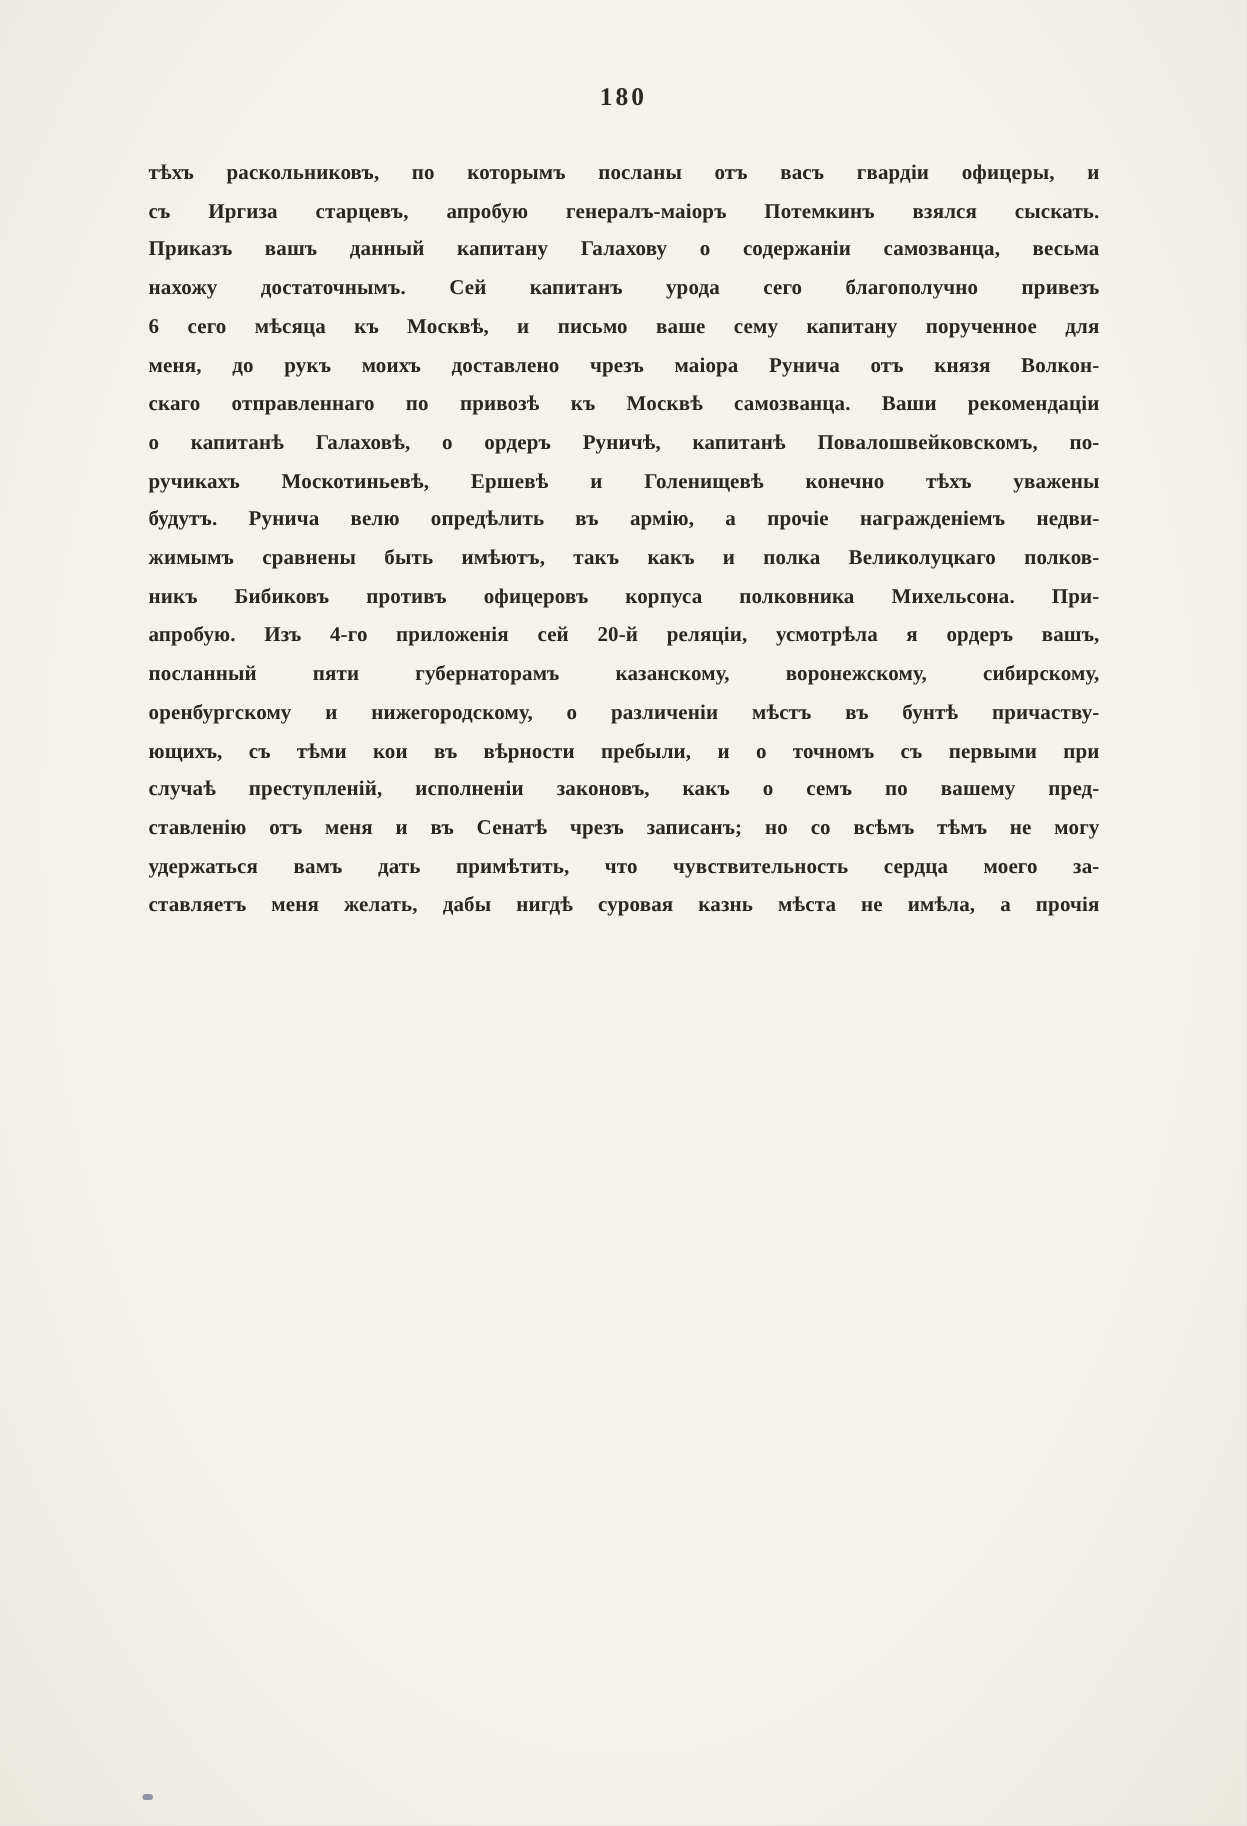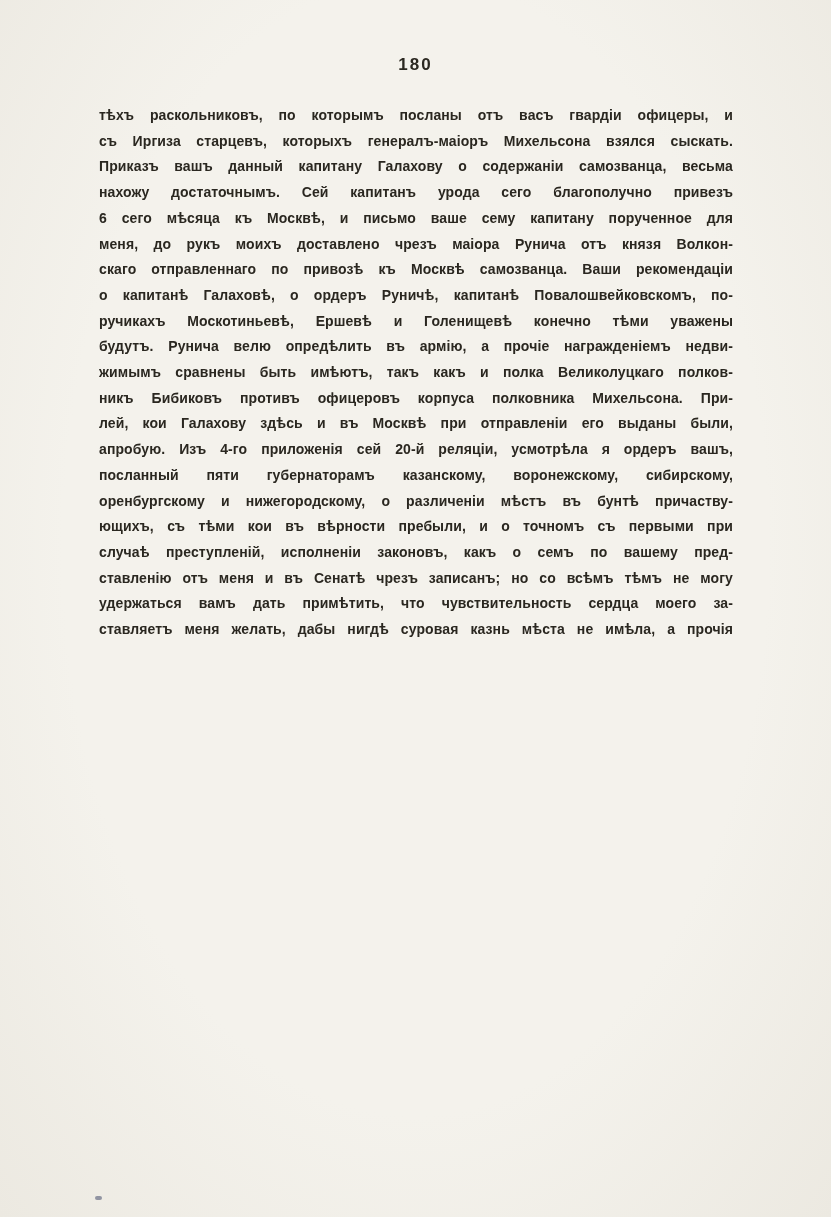--- a/index.html
+++ b/index.html
@@ -8,21 +8,21 @@
     background: #d8d5cf;
   }
   .page {
     position: relative;
     width: 831px;
     height: 1217px;
     margin: 0 auto;
     background: #f2efe9;
     background-image: radial-gradient(ellipse at 50% 45%, #f4f2ec 60%, #ece9e1 100%);
     overflow: hidden;
-    font-family: Liberation Sans, sans-serif;
+    font-family: Liberation Serif, serif;
     color: #29261f;
   }
   .page-number {
     position: absolute;
     top: 55px;
     left: 0;
     width: 100%;
     text-align: center;
     font-size: 17px;
     font-weight: bold;
@@ -58,32 +58,31 @@
   }
 </style>
 </head>
 <body>
 
 <div class="page">
   <div class="page-number">180</div>
 
   <div class="text-block">
       <div class="text-line">тѣхъ раскольниковъ, по которымъ посланы отъ васъ гвардіи офицеры, и</div>
-      <div class="text-line">съ Иргиза старцевъ, которыхъ генералъ-маіоръ Михельсона взялся сыскать.</div>
+      <div class="text-line">съ Иргиза старцевъ, апробую генералъ-маіоръ Потемкинъ взялся сыскать.</div>
       <div class="text-line">Приказъ вашъ данный капитану Галахову о содержаніи самозванца, весьма</div>
       <div class="text-line">нахожу достаточнымъ. Сей капитанъ урода сего благополучно привезъ</div>
       <div class="text-line">6 сего мѣсяца къ Москвѣ, и письмо ваше сему капитану порученное для</div>
       <div class="text-line">меня, до рукъ моихъ доставлено чрезъ маіора Рунича отъ князя Волкон-</div>
       <div class="text-line">скаго отправленнаго по привозѣ къ Москвѣ самозванца. Ваши рекомендаціи</div>
       <div class="text-line">о капитанѣ Галаховѣ, о ордеръ Руничѣ, капитанѣ Повалошвейковскомъ, по-</div>
-      <div class="text-line">ручикахъ Москотиньевѣ, Ершевѣ и Голенищевѣ конечно тѣми уважены</div>
+      <div class="text-line">ручикахъ Москотиньевѣ, Ершевѣ и Голенищевѣ конечно тѣхъ уважены</div>
       <div class="text-line">будутъ. Рунича велю опредѣлить въ армію, а прочіе награжденіемъ недви-</div>
       <div class="text-line">жимымъ сравнены быть имѣютъ, такъ какъ и полка Великолуцкаго полков-</div>
       <div class="text-line">никъ Бибиковъ противъ офицеровъ корпуса полковника Михельсона. При-</div>
-      <div class="text-line">лей, кои Галахову здѣсь и въ Москвѣ при отправленіи его выданы были,</div>
       <div class="text-line">апробую. Изъ 4-го приложенія сей 20-й реляціи, усмотрѣла я ордеръ вашъ,</div>
       <div class="text-line">посланный пяти губернаторамъ казанскому, воронежскому, сибирскому,</div>
       <div class="text-line">оренбургскому и нижегородскому, о различеніи мѣстъ въ бунтѣ причаству-</div>
       <div class="text-line">ющихъ, съ тѣми кои въ вѣрности пребыли, и о точномъ съ первыми при</div>
       <div class="text-line">случаѣ преступленій, исполненіи законовъ, какъ о семъ по вашему пред-</div>
       <div class="text-line">ставленію отъ меня и въ Сенатѣ чрезъ записанъ; но со всѣмъ тѣмъ не могу</div>
       <div class="text-line">удержаться вамъ дать примѣтить, что чувствительность сердца моего за-</div>
       <div class="text-line">ставляетъ меня желать, дабы нигдѣ суровая казнь мѣста не имѣла, а прочія</div>
     </div>
 

